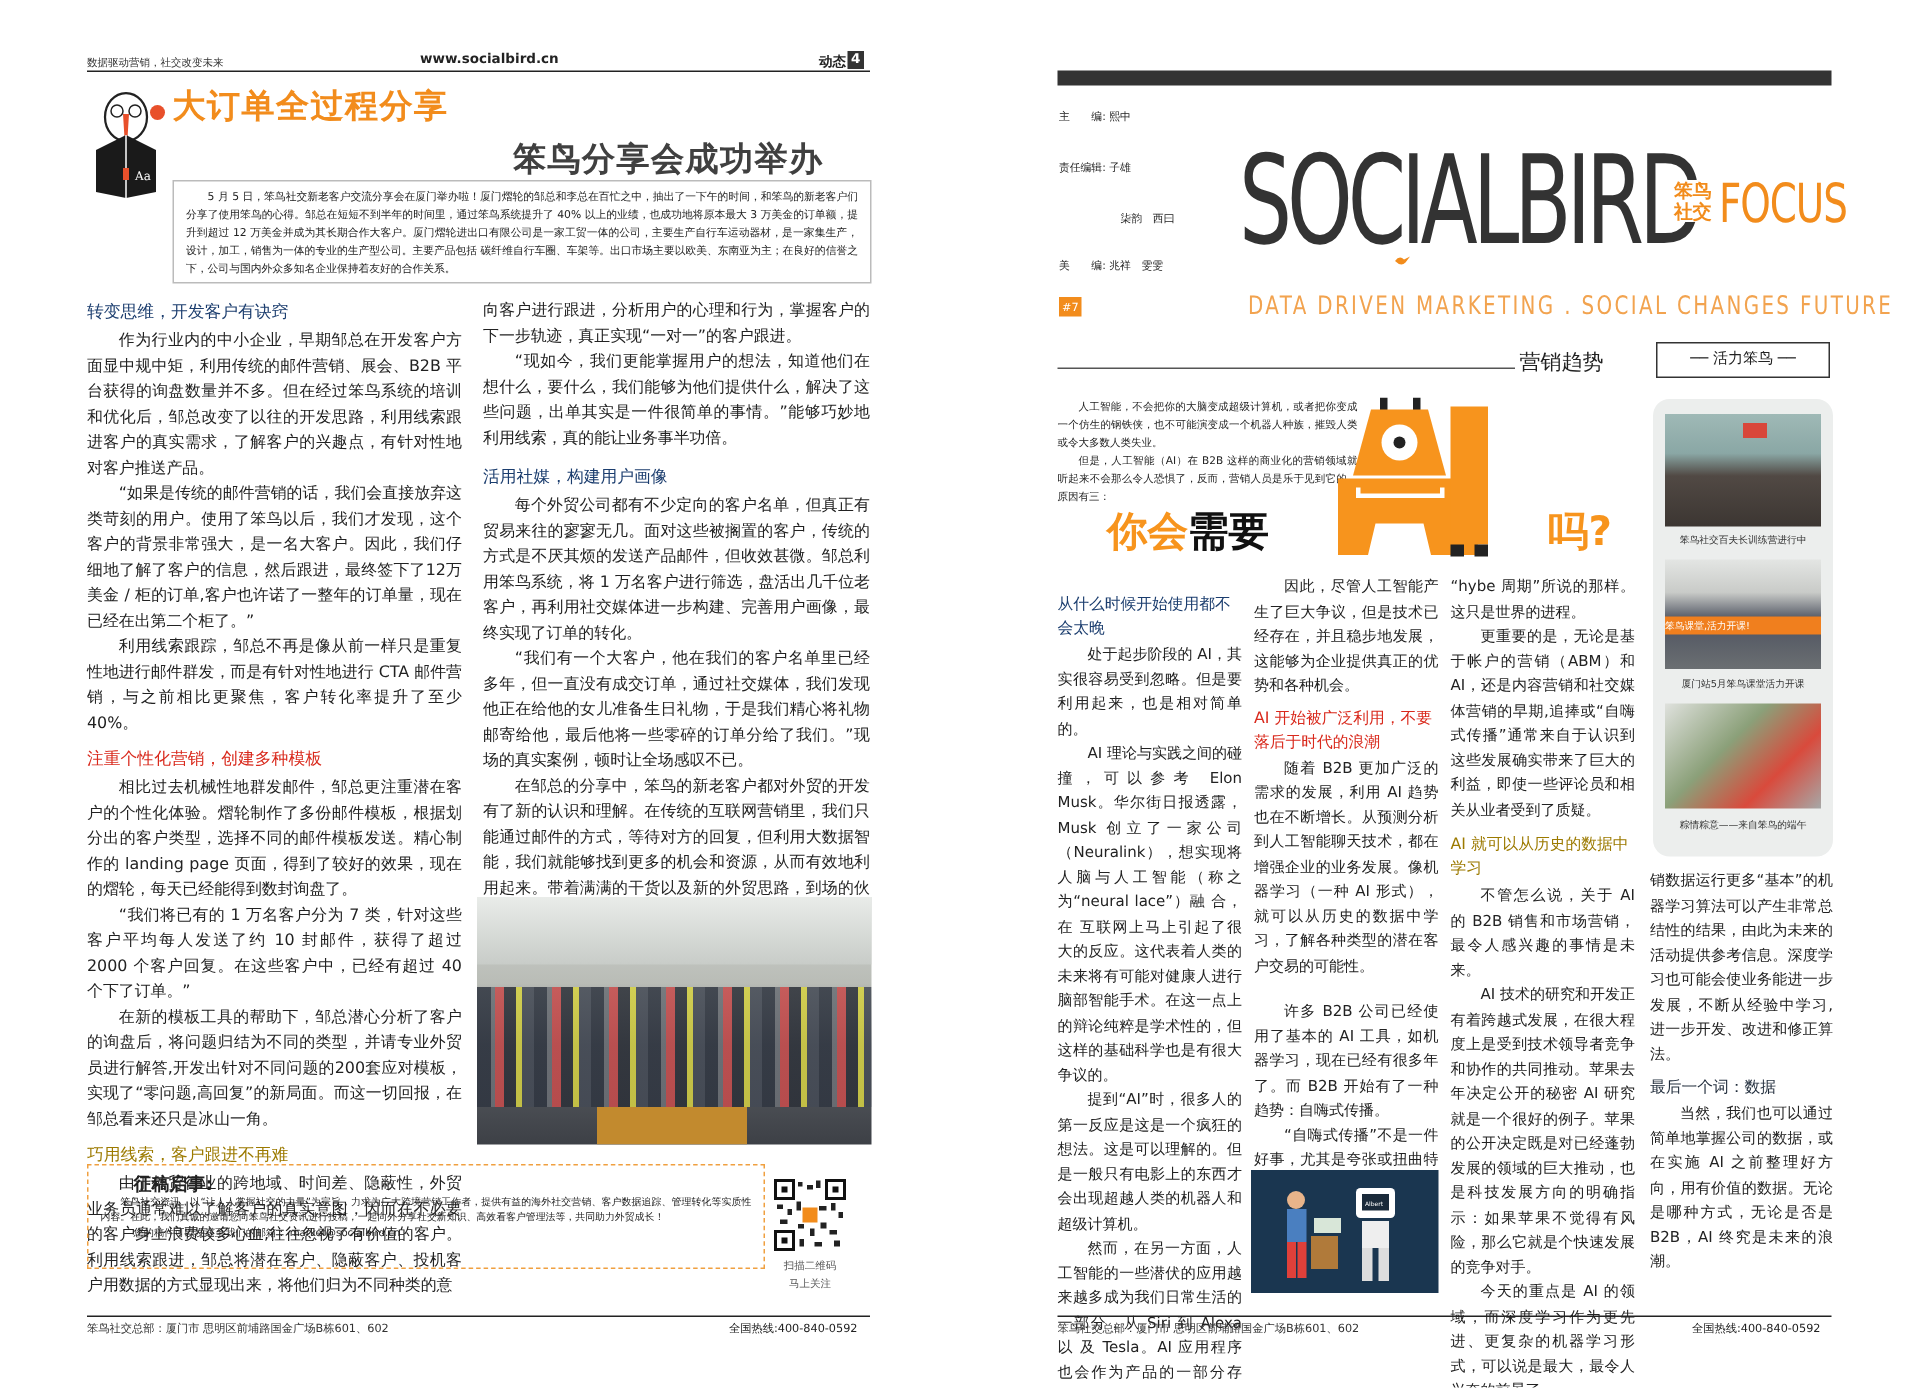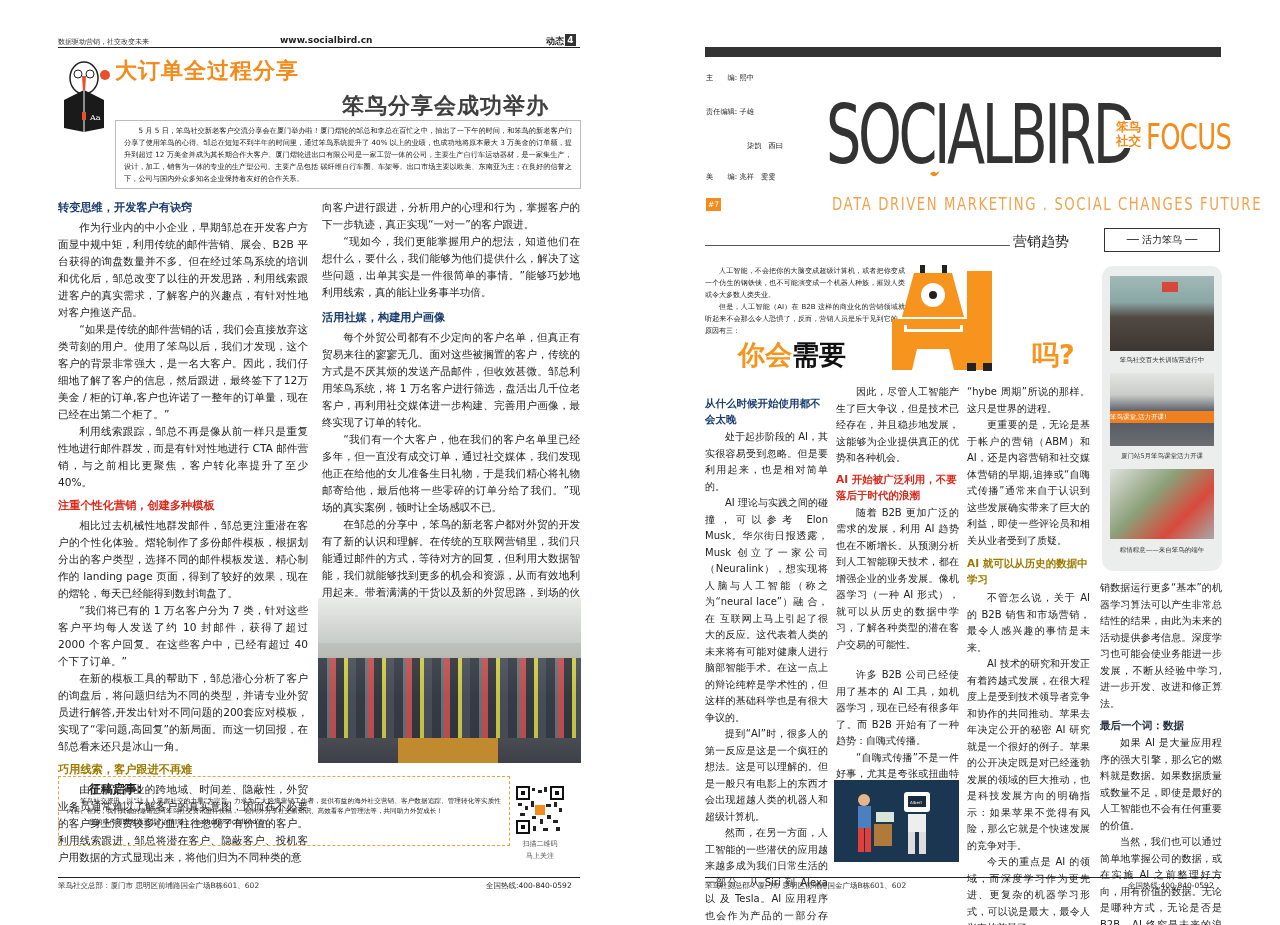--- a/index.html
+++ b/index.html
@@ -1,20 +1,20 @@
 <!DOCTYPE html>
 <html><head>
 <meta charset="utf-8">
 <style>
 *{box-sizing:border-box;margin:0;padding:0;}
 body{width:1280px;height:925px;background:#fff;font-family:"DejaVu Sans",sans-serif;color:#222;position:relative;overflow:hidden;}
 .abs{position:absolute;}
 .p{font-size:10.6px;line-height:17px;text-align:justify;text-indent:2em;color:#222;}
 .p.noind{text-indent:0;}
-.h{font-weight:bold;font-size:11.2px;line-height:18px;margin:4px 0 2px;}
+.h{font-weight:normal;font-size:11.2px;line-height:18px;margin:4px 0 2px;}
 .h.blue{color:#1b3d6e;}
 .h.red{color:#d9291c;}
 .h.gold{color:#9c7a00;}
 .rp{font-size:10px;line-height:16.5px;text-align:justify;text-indent:2em;color:#222;}
 .photo{background:linear-gradient(180deg,#cfd3d0 0%,#b9bcb6 35%,#5d6166 60%,#3d4046 100%);position:absolute;overflow:hidden;}
 </style>
 </head>
 <body>
 
 <div>
@@ -240,20 +240,19 @@
       <div class="abs" style="left:0;top:38px;width:104px;height:12px;background:#f07f1e;color:#fff;font-size:6.5px;line-height:12px;">笨鸟课堂,活力开课!</div>
     </div>
     <div class="abs" style="left:4px;top:186px;width:112px;text-align:center;font-size:6.5px;color:#333;">厦门站5月笨鸟课堂活力开课</div>
     <div class="photo" style="left:8px;top:203px;width:104px;height:70px;background:linear-gradient(135deg,#dfe1dd 0%,#8ba079 40%,#d94a3c 70%,#a6a8a7 100%);"></div>
     <div class="abs" style="left:4px;top:280px;width:112px;text-align:center;font-size:6.5px;color:#333;">粽情粽意——来自笨鸟的端午</div>
   </div>
 
   <div class="abs" style="left:1100px;top:580px;width:122px;">
     <p class="rp" style="text-indent:0">销数据运行更多“基本”的机器学习算法可以产生非常总结性的结果，由此为未来的活动提供参考信息。深度学习也可能会使业务能进一步发展，不断从经验中学习,进一步开发、改进和修正算法。</p>
     <div class="h blue" style="font-size:10.5px;line-height:16px;margin:5px 0 2px;color:#1f2b3a">最后一个词：数据</div>
-    <p class="rp">如果 AI 是大量应用程序的强大引擎，那么它的燃料就是数据。如果数据质量或数量不足，即使是最好的人工智能也不会有任何重要的价值。</p>
     <p class="rp">当然，我们也可以通过简单地掌握公司的数据，或在实施 AI 之前整理好方向，用有价值的数据。无论是哪种方式，无论是否是 B2B，AI 终究是未来的浪潮。</p>
   </div>
 
   <div class="abs" style="left:705px;top:877px;width:516px;height:1px;background:#222;"></div>
   <div class="abs" style="left:705px;top:881px;font-size:7.5px;color:#333;">笨鸟社交总部：厦门市 思明区前埔路国金广场B栋601、602</div>
   <div class="abs" style="left:1128px;top:881px;font-size:7.5px;color:#222;">全国热线:400-840-0592</div>
 </div>
 
 </body></html>

